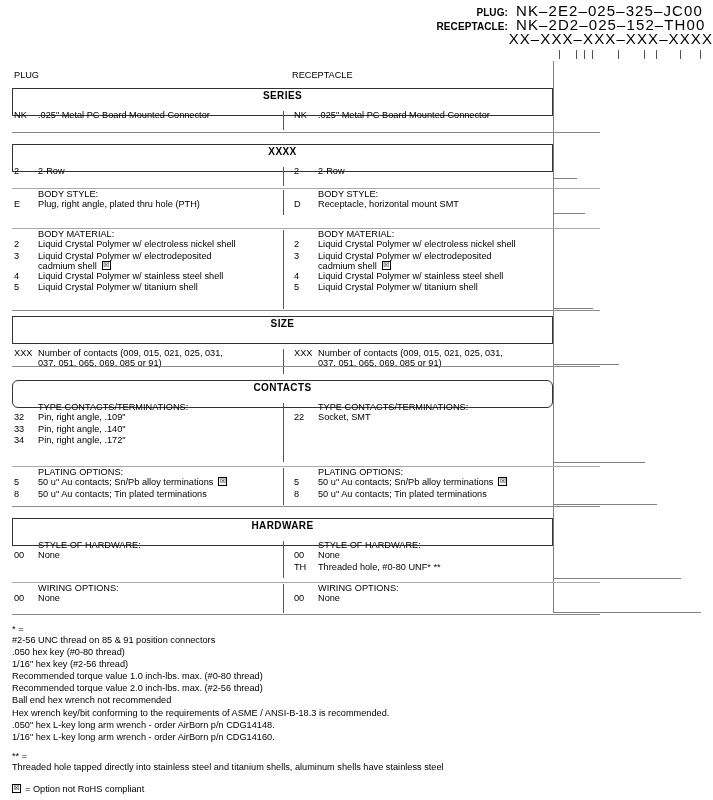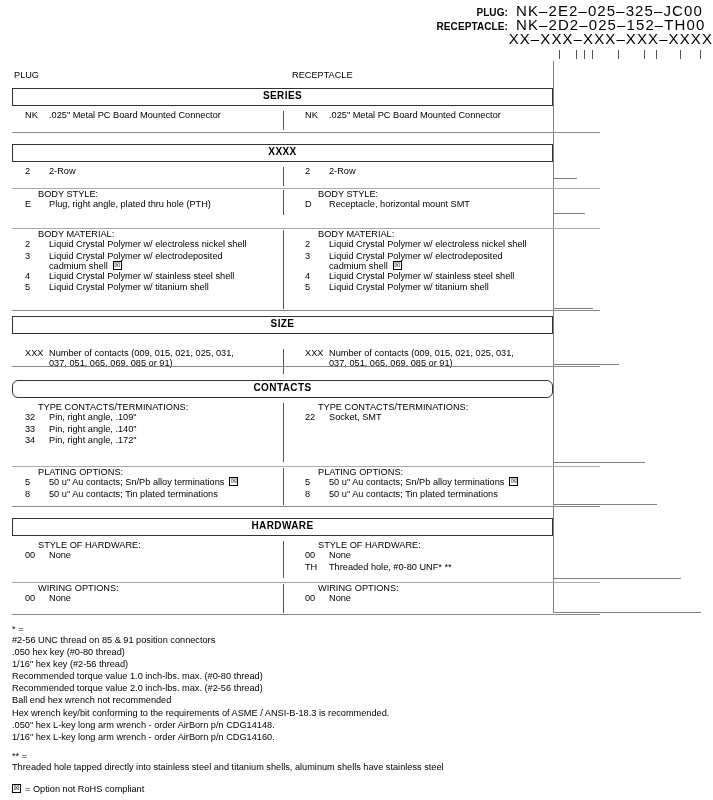--- a/index.html
+++ b/index.html
@@ -67,21 +67,21 @@
   .col-caption {
     position: absolute;
     font-size: 9.2px;
   }
 
   
   .sec-bar {
     position: absolute;
     left: 12px;
     width: 541px;
-    height: 18px;
+    height: 28px;
     box-sizing: border-box;
     border: 1.6px solid #333;
     background: #ffffff;
     text-align: center;
     font-weight: bold;
     font-size: 10px;
     line-height: 13px;
     letter-spacing: 0.4px;
   }
 
@@ -109,21 +109,21 @@
     background: #555;
   }
 
   .grp-title {
     font-size: 9.2px;
     margin: 0 0 0 26px;
     white-space: nowrap;
   }
   .opt {
     position: relative;
-    margin-left: 11px;
+    margin-left: 0;
     min-height: 11.5px;
     white-space: nowrap;
   }
   .opt .code {
     position: absolute;
     left: 2px;
     top: 0;
     width: 20px;
     text-align: left;
   }

